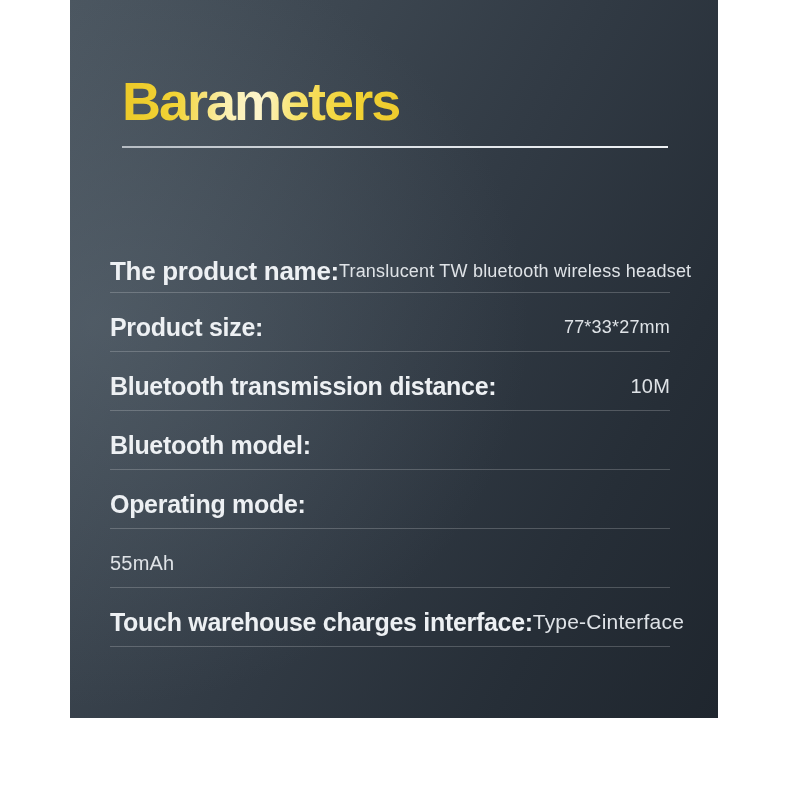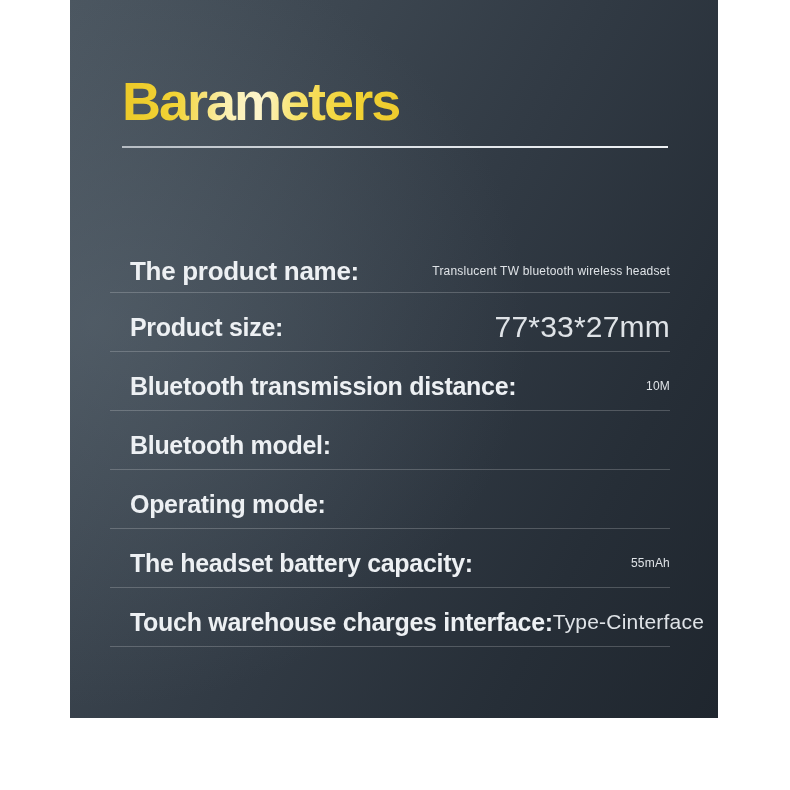--- a/index.html
+++ b/index.html
@@ -48,29 +48,29 @@
     background:linear-gradient(90deg, rgba(217,222,227,0.75), var(--underline) 40%, #eef1f4);
   }
   .rows{position:absolute;left:40px;top:240px;width:560px;}
   .row{
     height:59px;display:flex;justify-content:space-between;align-items:center;
     padding-top:10px;border-bottom:1px solid var(--divider);
   }
   .row:first-child{height:53px;}
   .label{
     font-weight:700;font-size:25px;letter-spacing:-0.3px;
-    color:var(--text-primary);margin-left:20px;white-space:nowrap;
+    color:var(--text-primary);margin-left:0;white-space:nowrap;
   }
   .value{
-    font-weight:400;font-size:12px;letter-spacing:0.2px;
+    font-weight:400;font-size:20px;letter-spacing:0.2px;
     color:var(--text-secondary);white-space:nowrap;
   }
   .row:nth-child(1) .label{font-size:26px;}
-  .row:nth-child(1) .value{font-size:12px;}
-  .row:nth-child(2) .value{font-size:30px;}
+  .row:nth-child(1) .value{font-size:18px;}
+  .row:nth-child(2) .value{font-size:18px;}
   .row:nth-child(7) .value{font-size:21px;}
   .row:nth-child(8) .label{font-size:22px;}
   .row:nth-child(8) .value{font-size:21px;margin-top:44px;}
 </style>
 </head>
 <body>
 
 <div class="canvas">
   <div class="panel">
 
@@ -90,21 +90,20 @@
         <span class="label">Bluetooth transmission distance:</span>
         <span class="value">10M</span>
       </div>
       <div class="row">
         <span class="label">Bluetooth model:</span>
       </div>
       <div class="row">
         <span class="label">Operating mode:</span>
       </div>
       <div class="row">
-        <span class="label">The headset battery capacity:</span>
         <span class="value">55mAh</span>
       </div>
       <div class="row">
         <span class="label">Touch warehouse charges interface:</span>
         <span class="value">Type-Cinterface</span>
       </div>
     </div>
 
   </div>
 </div>

